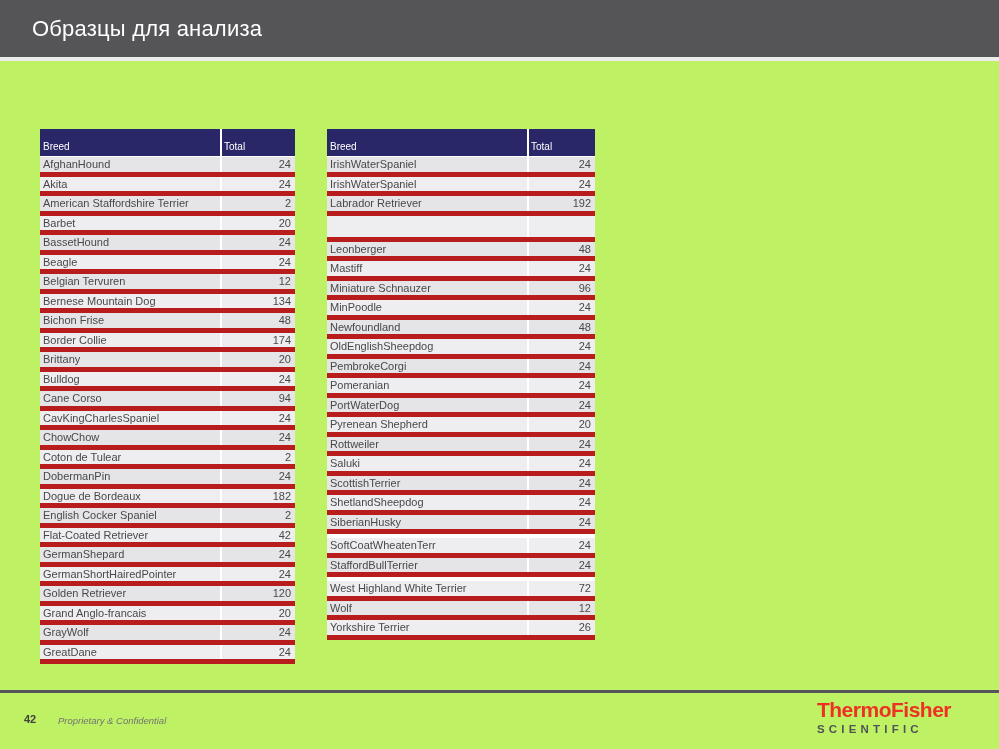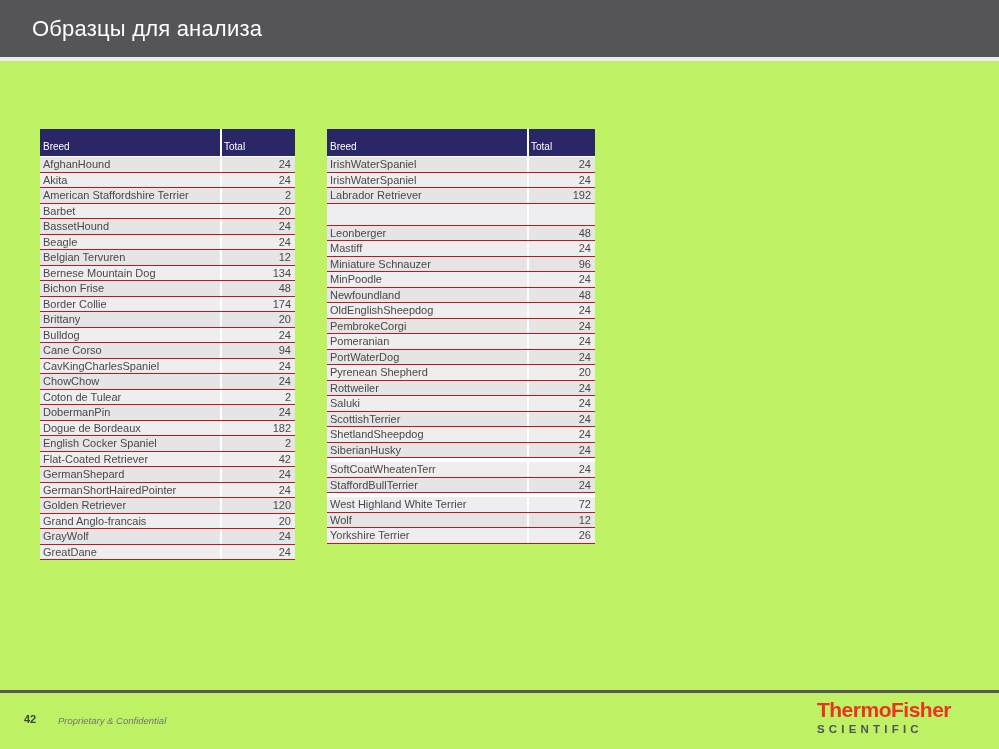--- a/index.html
+++ b/index.html
@@ -11,21 +11,21 @@
 
   
   .title-bar { position:absolute; top:0; left:0; width:100%; height:57px; background:#555558; }
   .title-bar h1 { padding-left:32px; line-height:57px; font-size:22px; font-weight:400; color:#ffffff; letter-spacing:0.2px; }
   .title-strip { position:absolute; top:57px; left:0; width:100%; height:4px; background:#ececec; }
 
   
   .dtable { position:absolute; }
   .dtable.t1 { left:40px; top:129px; width:255px; }
   .dtable.t2 { left:327px; top:129px; width:268px; }
-  .trow { display:flex; border-bottom:1px solid #b91c1c; }
+  .trow { display:flex; border-bottom:5px solid #b91c1c; }
   .cell { font-size:11px; color:#48484a; overflow:hidden; white-space:nowrap; }
   .cell.breed { flex:1; padding-left:3px; height:14.5px; line-height:14.5px; }
   .cell.total { text-align:right; padding-right:4px; border-left:2px solid #ffffff; height:14.5px; line-height:14.5px; }
   .t1 .cell.total { width:75px; }
   .t2 .cell.total { width:68px; }
   .trow.thead { height:28px; background:#2a2768; border-bottom:1px solid #ffffff; }
   .thead .cell { height:auto; display:flex; align-items:flex-end; padding-bottom:3px; color:#ffffff; font-size:10px; line-height:13px; }
   .thead .cell.total { text-align:center; justify-content:flex-start; padding-left:2px; }
   .trow.dark { background:#e5e5e7; }
   .trow.light { background:#eeeef0; }

